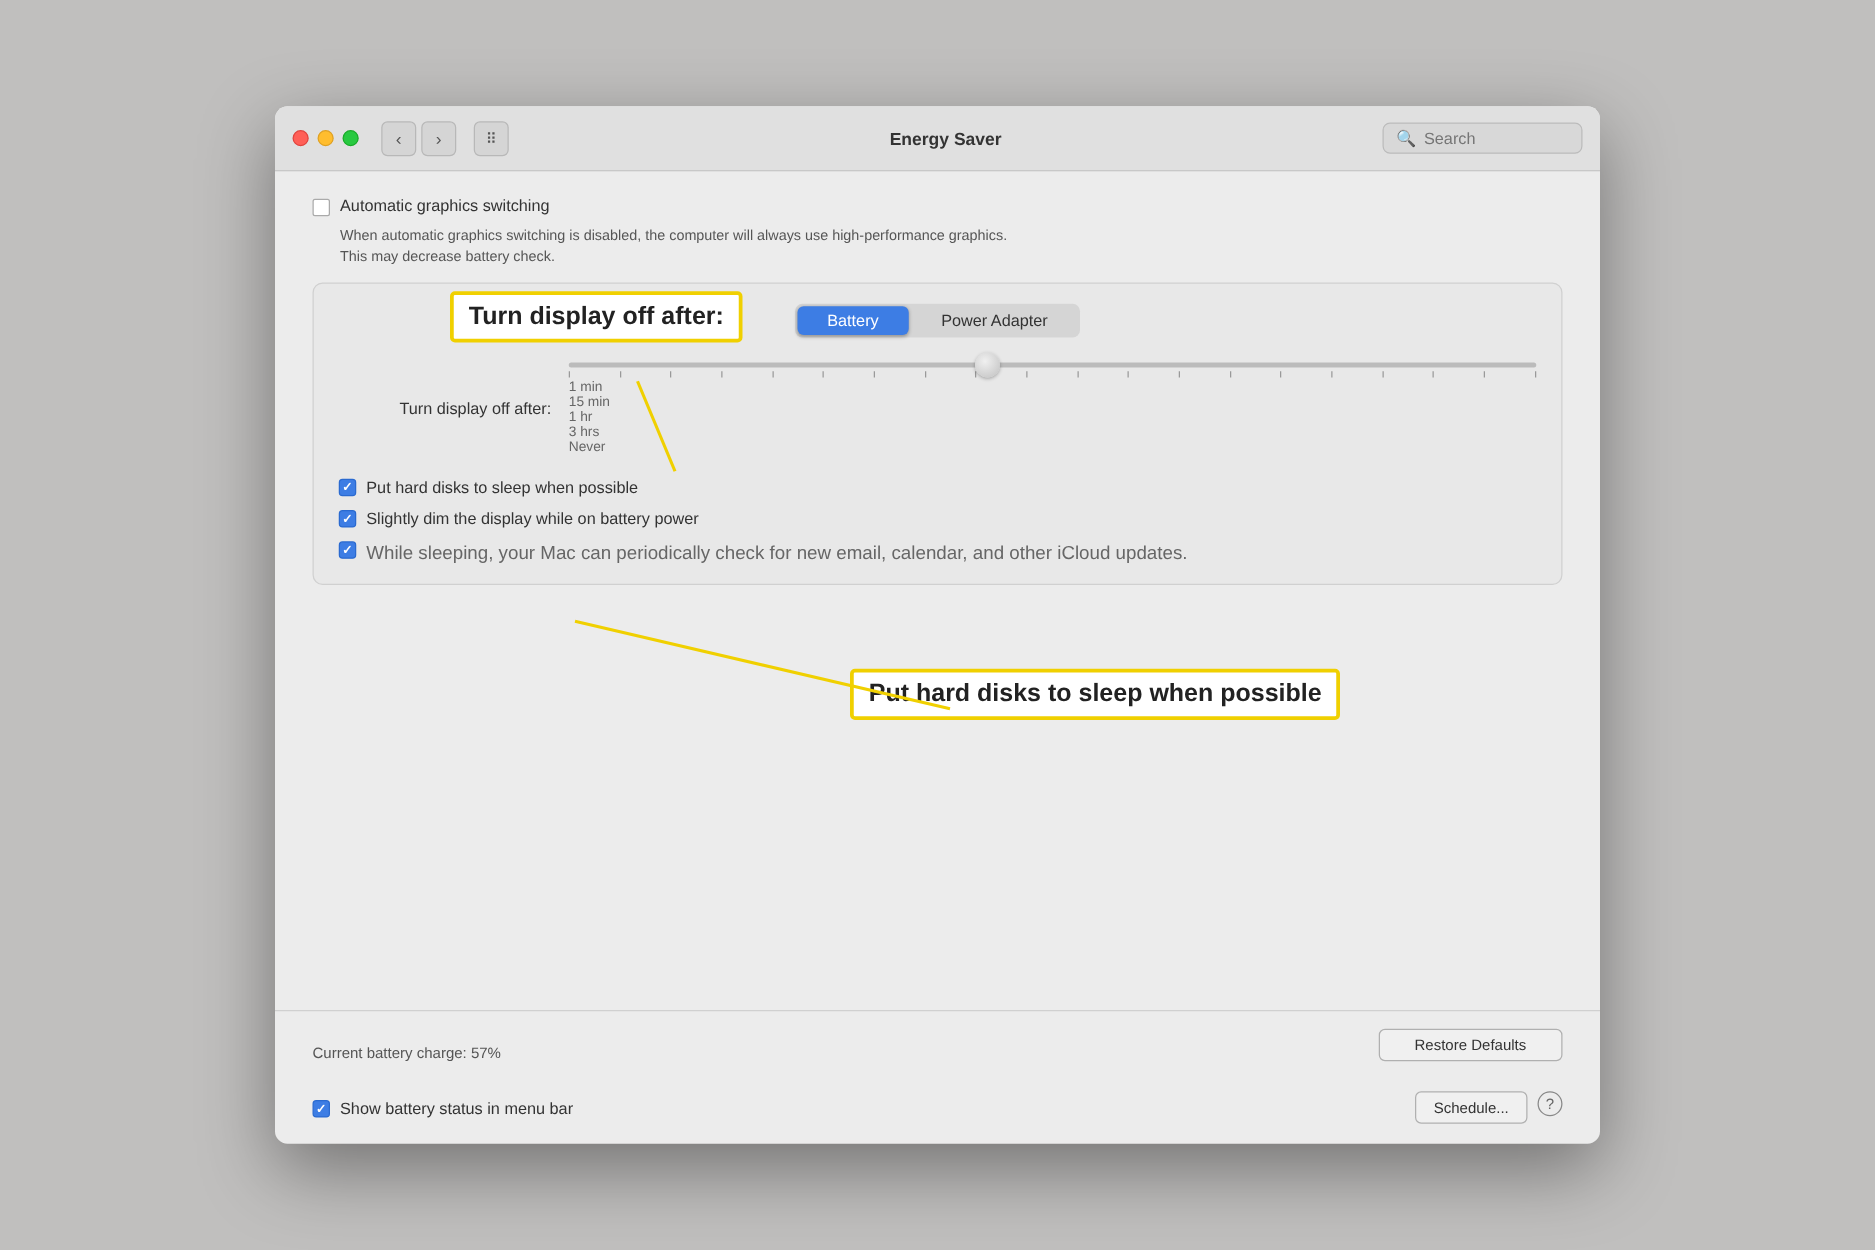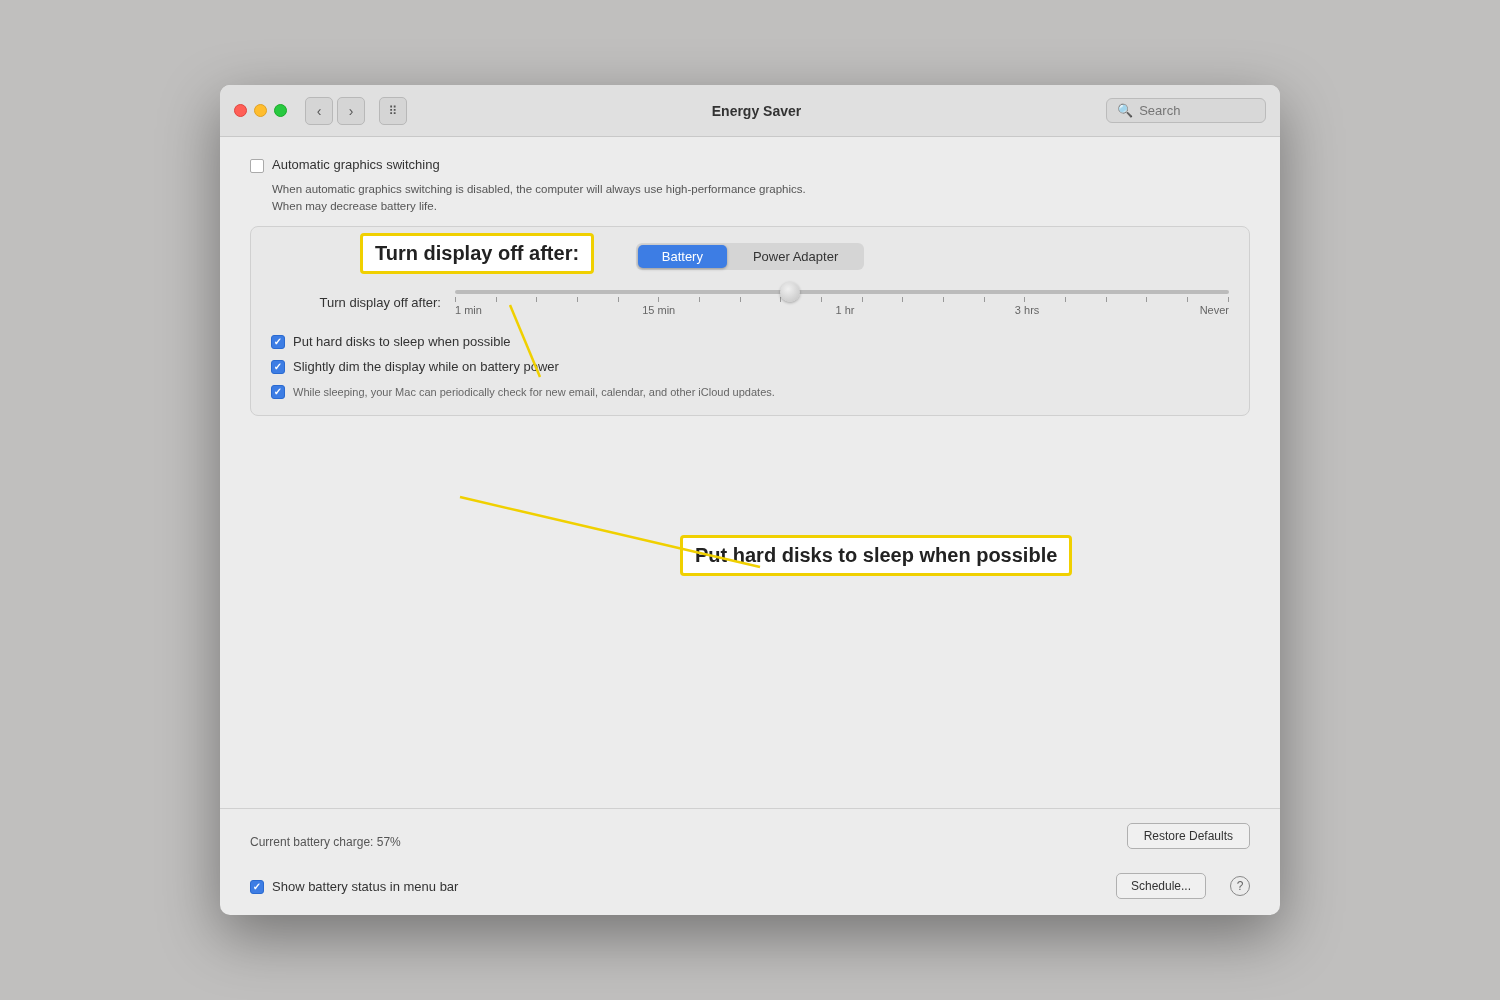--- a/index.html
+++ b/index.html
@@ -250,20 +250,21 @@
     .tick {
       width: 1px;
       height: 5px;
       background: #999;
     }
 
     .slider-labels {
       display: flex;
       justify-content: space-between;
       margin-top: 2px;
+      flex-direction: column;
     }
 
     .slider-tick-label {
       font-size: 11px;
       color: #666;
     }
 
     
     .checkboxes {
       margin-top: 18px;
@@ -297,21 +298,21 @@
       font-size: 10px;
       font-weight: bold;
     }
 
     .checkbox-text {
       font-size: 13px;
       color: #333;
     }
 
     .checkbox-subtext {
-      font-size: 11px;
+      font-size: 15px;
       color: #666;
       margin-top: 2px;
     }
 
     
     .bottom-bar {
       padding: 14px 30px;
       display: flex;
       align-items: flex-end;
       justify-content: space-between;
@@ -321,21 +322,21 @@
 
     .battery-charge {
       font-size: 12px;
       color: #555;
     }
 
     .restore-btn {
       background: #f0f0f0;
       border: 1px solid #b0b0b0;
       border-radius: 5px;
-      padding: 5px 16px;
+      padding: 5px 28px;
       font-size: 12px;
       color: #333;
       cursor: pointer;
     }
 
     
     .show-battery-row {
       padding: 10px 30px 16px;
       display: flex;
       align-items: center;
@@ -344,22 +345,22 @@
     }
 
     .show-battery-left {
       display: flex;
       align-items: center;
       gap: 8px;
     }
 
     .show-battery-right {
       display: flex;
-      align-items: center;
-      gap: 24px;
+      align-items: flex-start;
+      gap: 8px;
     }
 
     .schedule-btn {
       background: #f0f0f0;
       border: 1px solid #b0b0b0;
       border-radius: 5px;
       padding: 5px 14px;
       font-size: 12px;
       color: #333;
       cursor: pointer;
@@ -437,21 +438,21 @@
   </div>
 
   <div class="content" style="position:relative;">
 
     <div class="auto-graphics">
       <div class="checkbox-unchecked"></div>
       <span class="auto-graphics-label">Automatic graphics switching</span>
     </div>
     <div class="auto-graphics-desc">
       <span>When automatic graphics switching is disabled, the computer will always use high-performance graphics.</span><br>
-      <span>When may decrease battery life.</span>
+      <span>This may decrease battery check.</span>
     </div>
 
     <div class="inner-panel">
 
       <div class="segmented-control">
         <div class="seg-wrapper">
           <button class="seg-btn active">Battery</button>
           <button class="seg-btn">Power Adapter</button>
         </div>
       </div>

